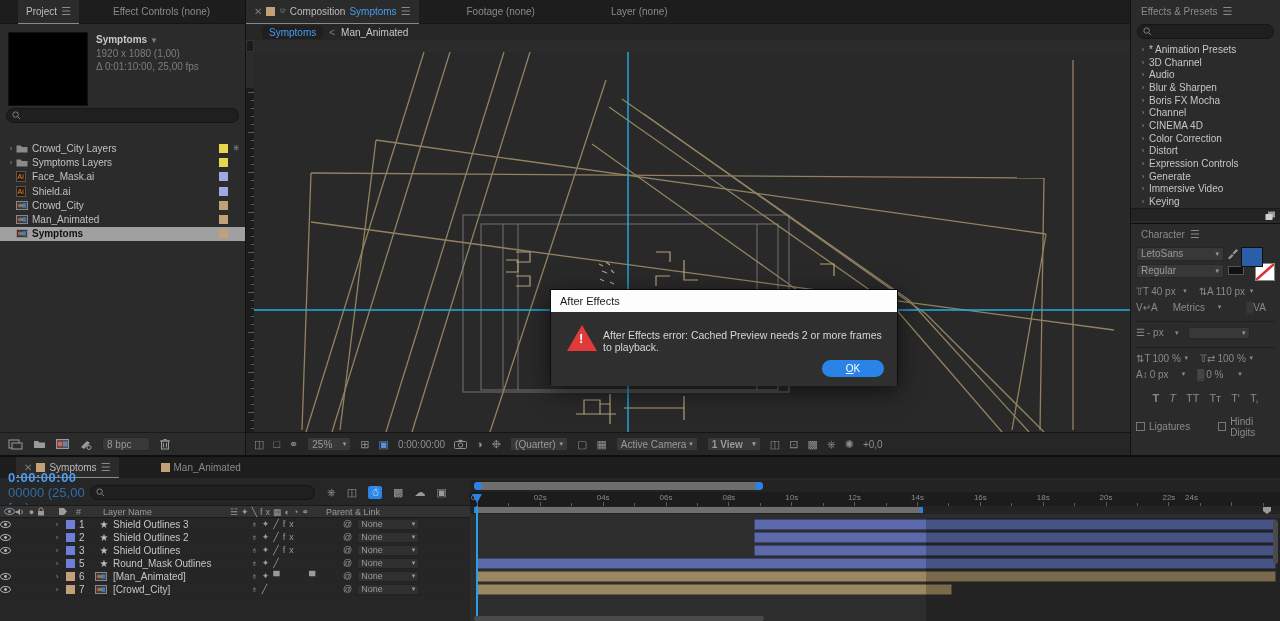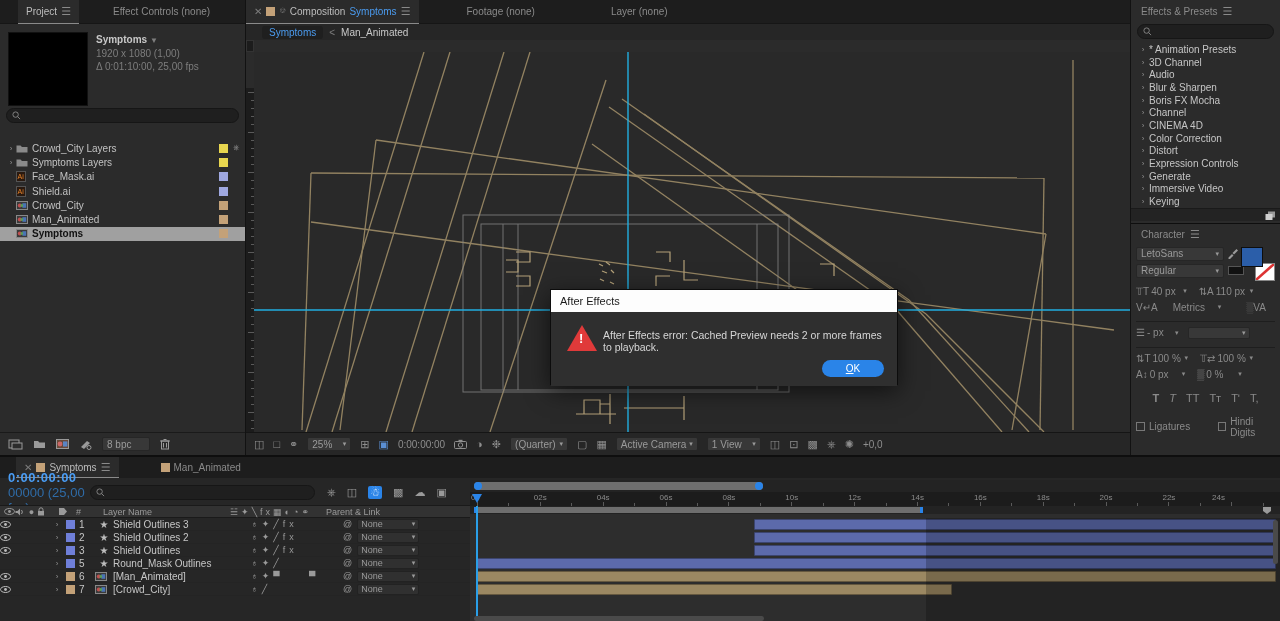--- a/index.html
+++ b/index.html
@@ -477,21 +477,21 @@
       <span class="ddown" style="width:58px;">
           <span>(Quarter)</span>
           <span style="font-size:7px;">▾</span>
         </span>
       <span class="tbico">▢</span>
       <span class="tbico">▦</span>
       <span class="ddown" style="width:82px;">
           <span>Active Camera</span>
           <span style="font-size:7px;">▾</span>
         </span>
-      <span class="ddown" style="width:54px;">
+      <span class="ddown" style="width:54px;font-weight:bold;">
           <span>1 View</span>
           <span style="font-size:7px;">▾</span>
         </span>
       <span class="tbico">◫</span>
       <span class="tbico">⊡</span>
       <span class="tbico">▩</span>
       <span class="tbico">⎈</span>
       <span class="tbico">✺</span>
       <span>+0,0</span>
     </div>
@@ -911,21 +911,21 @@
           <div class="rtick" style="left: 541.31px; height: 3px;"></div>
           <div class="rlabel" style="left: 566.74px; top: 1px;">18s</div>
           <div class="rtick" style="left: 572.74px; height: 4px;"></div>
           <div class="rtick" style="left: 604.17px; height: 3px;"></div>
           <div class="rlabel" style="left: 629.6px; top: 1px;">20s</div>
           <div class="rtick" style="left: 635.6px; height: 4px;"></div>
           <div class="rtick" style="left: 667.03px; height: 3px;"></div>
           <div class="rlabel" style="left: 692.46px; top: 1px;">22s</div>
           <div class="rtick" style="left: 698.46px; height: 4px;"></div>
           <div class="rtick" style="left: 729.89px; height: 3px;"></div>
-          <div class="rlabel" style="left: 742px; top: 1px;">24s</div>
+          <div class="rlabel" style="left: 715px; top: 1px;">24s</div>
           <div class="rtick" style="left: 761.32px; height: 4px;"></div>
           <div class="rtick" style="left: 792.75px; height: 3px;"></div>
         </div>
       <div class="abs" style="left:0;top:26px;width:810px;height:8px;background:#232323;">
         <div class="abs" id="work-area" style="top: 1px; height: 6px; background: rgb(110, 110, 110); border-left: 3px solid rgb(42, 132, 232); border-right: 3px solid rgb(42, 132, 232); left: 4px; width: 449.449px;"></div>
         <svg class="abs" style="right:8px;top:0;" width="10" height="8" viewBox="0 0 10 8">
             <path d="M1 1 h8 v4 l-4 3 -4 -3 z" fill="#9a9a9a"></path>
           </svg>
       </div>
       <div class="abs" id="track-rows" style="left:0;top:38px;width:810px;height:105px;">

